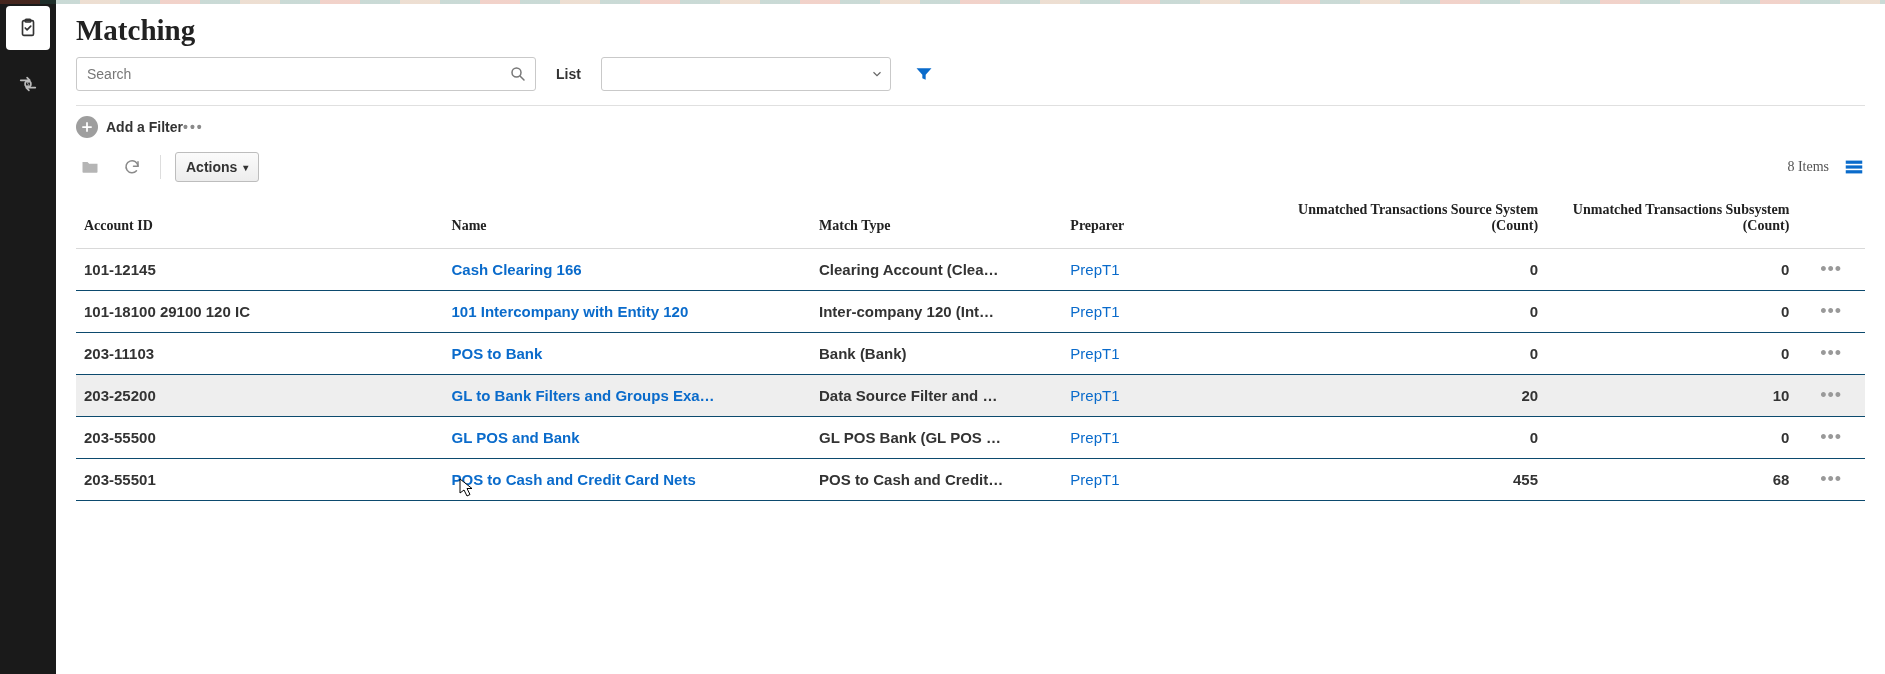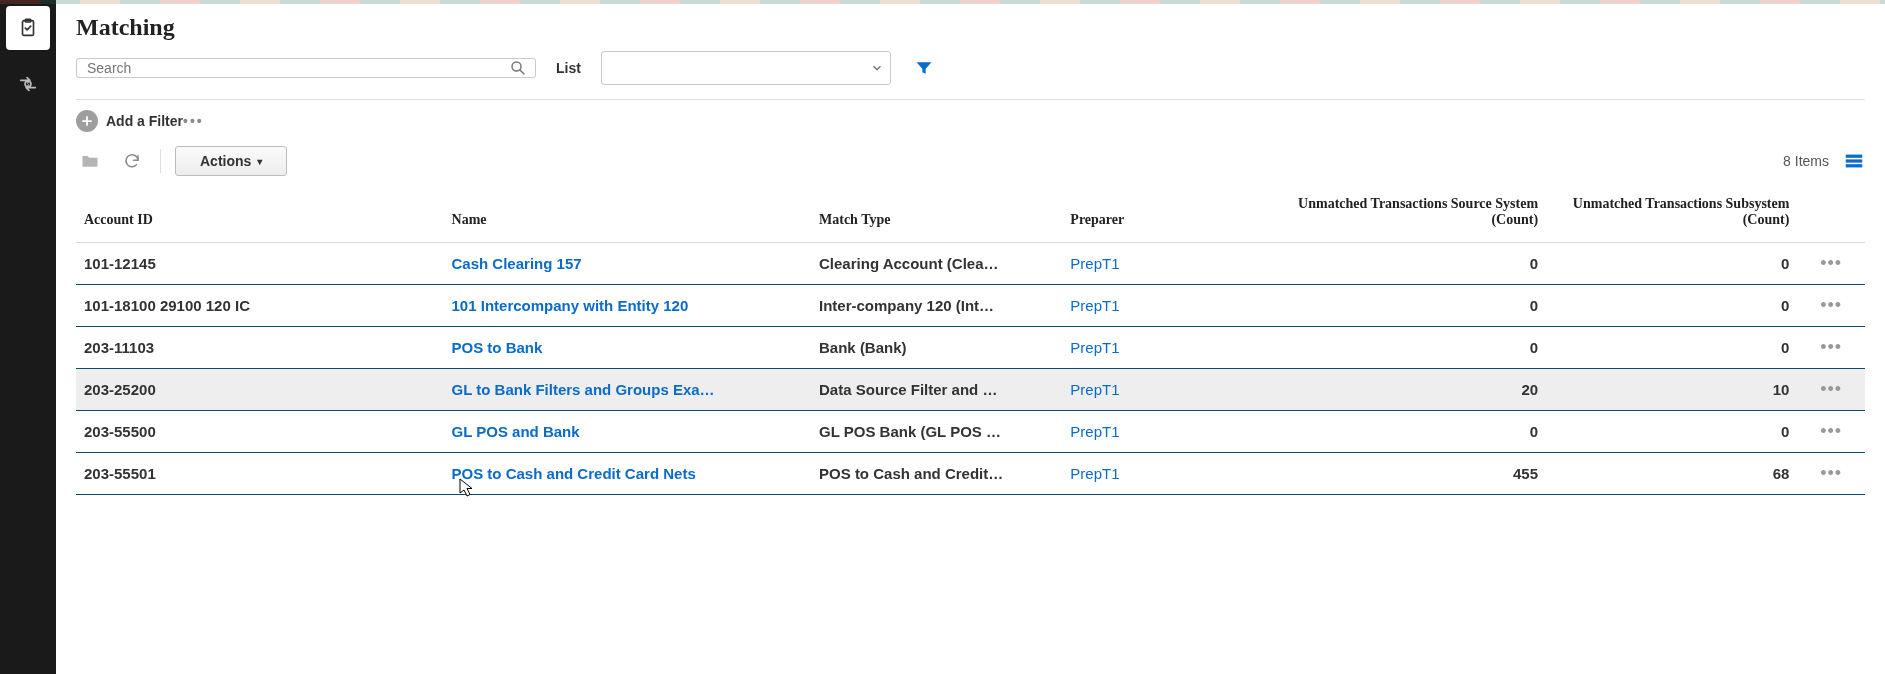--- a/index.html
+++ b/index.html
@@ -39,38 +39,38 @@
   }
   .top-accent {
     position: absolute;
     top:0; left:0; right:0;
     height:4px;
     background: repeating-linear-gradient(90deg,#c94b2a 0 40px,#2a6b5a 40px 80px,#b77d4a 80px 120px,#2a6b5a 120px 160px);
     opacity:.25;
   }
   .page-title {
     font-family: Georgia, "Times New Roman", serif;
-    font-size: 24px;
+    font-size: 29px;
     color: #222;
     padding: 6px 0 10px 0;
   }
   .search-row {
     display: flex;
     align-items: center;
     gap: 20px;
     padding-bottom: 14px;
     border-bottom: 1px solid #e0e0e0;
   }
   .search-wrap {
     position: relative;
     width: 460px;
   }
   .search-input {
     width: 100%;
-    height: 20px;
+    height: 34px;
     border: 1px solid #c9c9c9;
     border-radius: 3px;
     padding: 0 34px 0 10px;
     font-size: 14px;
     color: #333;
   }
   .search-input::placeholder { color: #777; }
   .search-icon-wrap {
     position: absolute; right:6px; top:50%; transform:translateY(-50%);
     display:flex; align-items:center; justify-content:center;
@@ -110,28 +110,28 @@
   }
   .toolbar-left {
     display:flex; align-items:center; gap:14px;
   }
   .tb-icon {
     width:28px; height:28px; display:flex; align-items:center; justify-content:center;
     color:#8a8a8a; cursor:pointer;
   }
   .divider { width:1px; height:24px; background:#ddd; }
   .actions-btn {
-    height:30px; padding:0 24px;
+    height:30px; padding:0 10px;
     border:1px solid #bdbdbd; border-radius:3px;
     background:linear-gradient(#fbfbfb,#ededed);
     display:flex; align-items:center; gap:6px;
     font-weight:600; cursor:pointer;
   }
   .actions-btn .caret { font-size:10px; }
-  .toolbar-right { display:flex; align-items:center; gap:14px; }
+  .toolbar-right { display:flex; align-items:center; gap:14px;font-family:Liberation Serif, serif; }
   .items-count { color:#555; }
   .list-view-icon { color:#0a6bcb; cursor:pointer; }
   .table-wrap { flex:1; overflow:auto; }
   table { width:100%; border-collapse:collapse; table-layout:fixed; }
   thead th {
     text-align:left; font-weight:700; font-size:14px;
     padding: 10px 8px 14px 8px;
     border-bottom: 1px solid #d9d9d9;
     color:#222;
     vertical-align:bottom;
@@ -280,21 +280,21 @@
           <th>Match Type</th>
           <th>Preparer</th>
           <th class="num">Unmatched Transactions Source System (Count)</th>
           <th class="num">Unmatched Transactions Subsystem (Count)</th>
           <th></th>
         </tr>
       </thead>
       <tbody id="tbody">
           <tr>
             <td class="bold">101-12145</td>
-            <td><span class="link">Cash Clearing 157</span></td>
+            <td><span class="link">Cash Clearing 166</span></td>
             <td class="bold">Clearing Account (Clea…</td>
             <td><span class="linkp">PrepT1</span></td>
             <td class="num bold">0</td>
             <td class="num bold">0</td>
             <td class="row-menu">•••</td>
           </tr>
           <tr>
             <td class="bold">101-18100 29100 120 IC</td>
             <td><span class="link">101 Intercompany with Entity 120</span></td>
             <td class="bold">Inter-company 120 (Int…</td>

